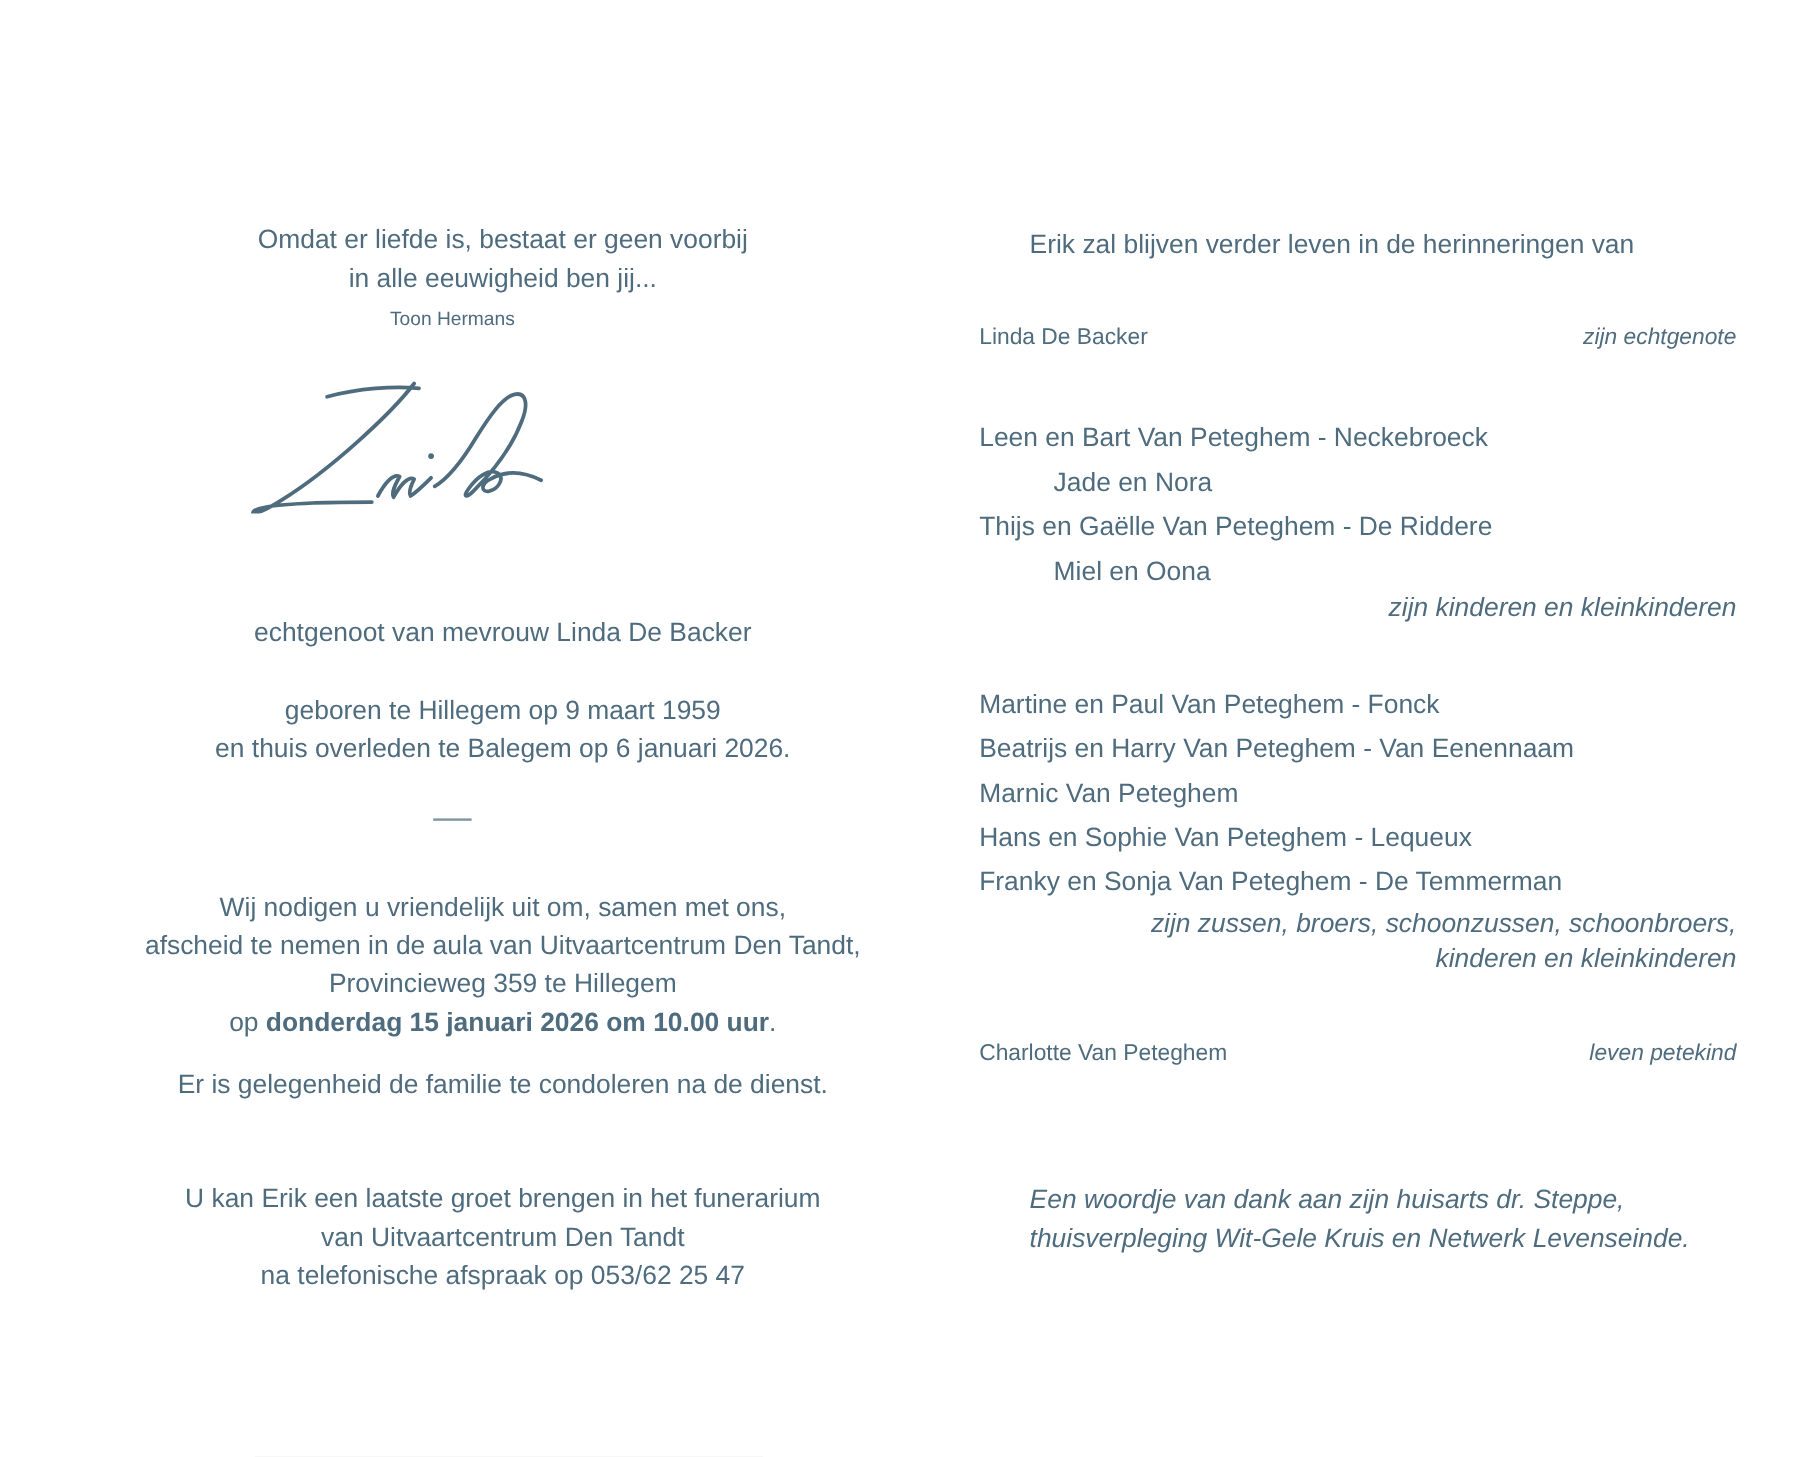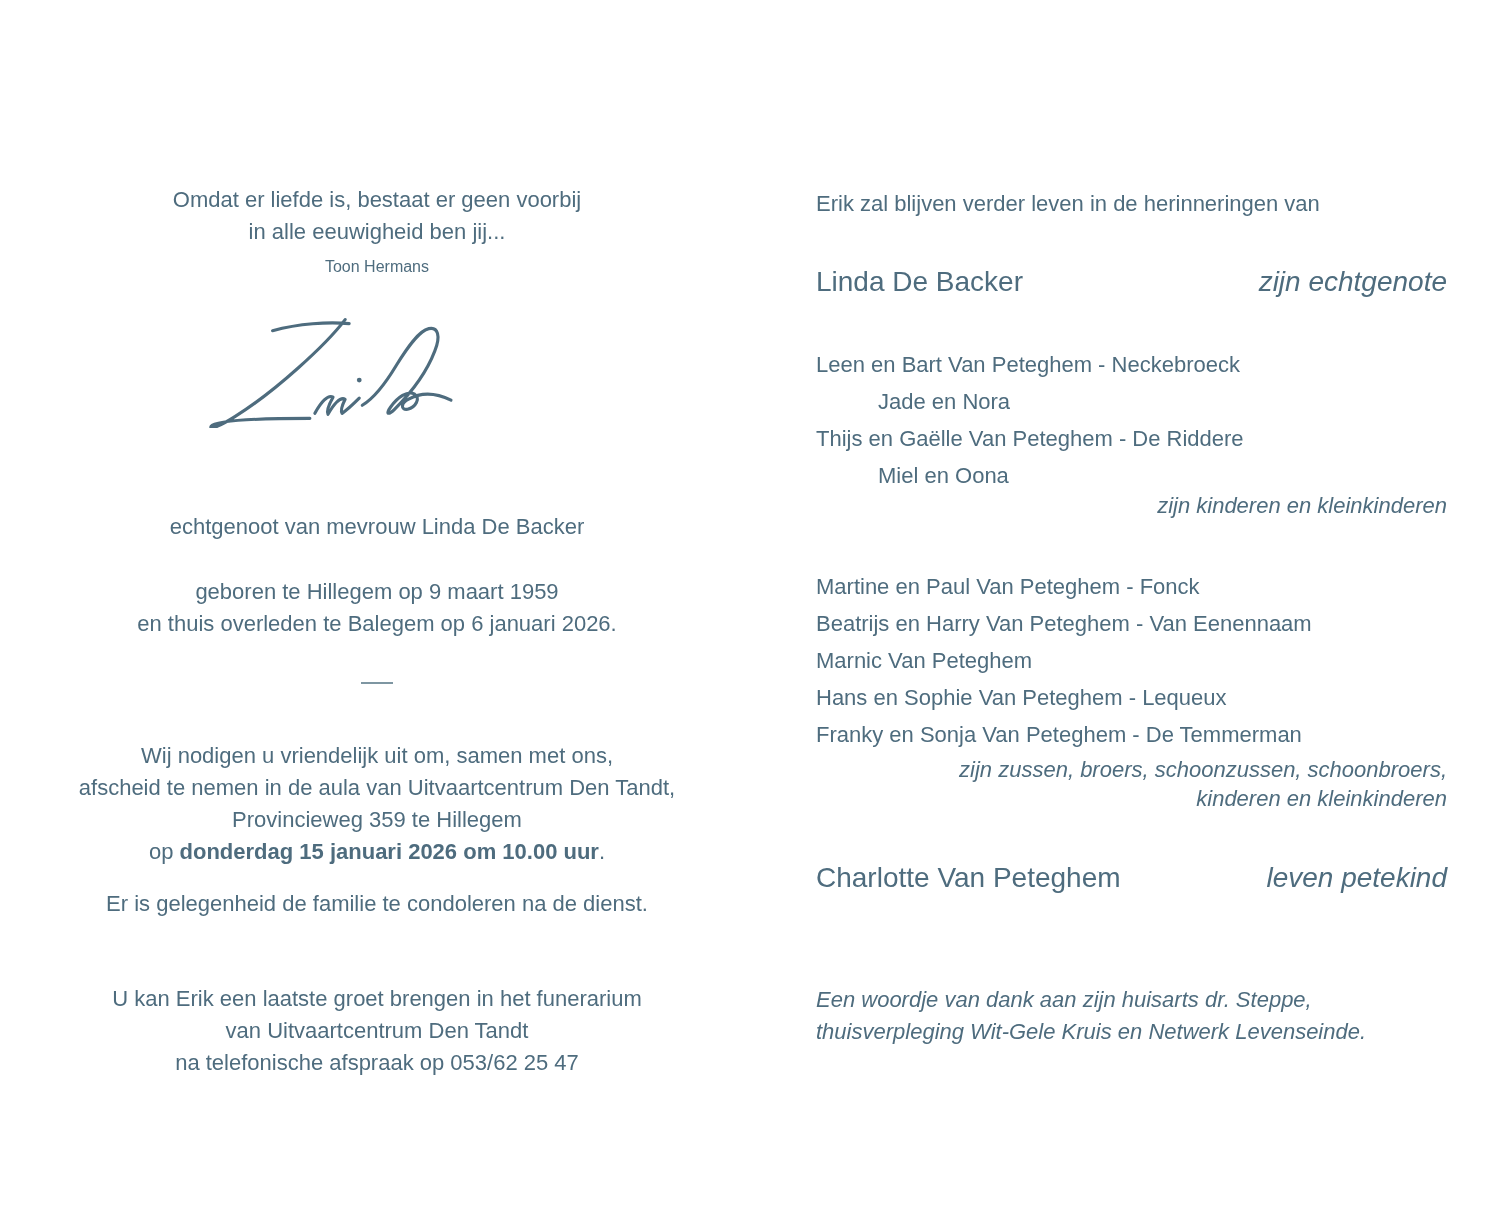--- a/index.html
+++ b/index.html
@@ -12,21 +12,21 @@
     position:relative;
     width:1509px;height:1214px;
     background:var(--bg);
     font-family:"Liberation Sans", sans-serif;
     color:var(--ink);
     overflow:hidden;
   }
   .abs{position:absolute;}
   .center{text-align:center;}
   .right{text-align:right;}
-  .body-text{font-size:22px;line-height:32px;}
+  .body-text{font-size:22px;line-height:32px;padding-left:42px;}
   .list-text{font-size:22px;line-height:37px;}
   .italic{font-style:italic;}
   .small{font-size:16px;line-height:22px;}
 
   
   .left-page{left:0;top:0;width:754px;height:1214px;}
   .quote{left:0;top:184px;width:754px;}
   .quote-author{left:0;top:256px;width:754px;}
   .signature{left:203px;top:316px;width:252px;height:112px;}
   .signature svg{display:block;width:100%;height:100%;}
@@ -36,21 +36,21 @@
   .life{left:0;top:576px;width:754px;}
   .divider{left:361px;top:682px;width:32px;height:2px;background:var(--divider);}
   .invitation{left:0;top:740px;width:754px;}
   .bold-seg{font-weight:700;}
   .condolence{left:0;top:888px;width:754px;}
   .visitation{left:0;top:983px;width:754px;}
 
   
   .right-page{left:816px;top:0;width:631px;height:1214px;}
   .intro{left:0;top:188px;width:631px;}
-  .row-split{display:flex;justify-content:space-between;align-items:baseline;width:631px;font-size:28px;line-height:28px;}
+  .row-split{display:flex;justify-content:space-between;align-items:baseline;width:631px;font-size:19px;line-height:28px;}
   .spouse-row{left:0;top:268px;}
   .children-rows{left:0;top:346px;width:631px;}
   .indent{padding-left:62px;}
   .children-relation{left:0;top:492px;width:631px;font-size:22px;line-height:28px;}
   .siblings-rows{left:0;top:568px;width:631px;}
   .siblings-relation{left:0;top:755px;width:631px;font-size:22px;line-height:29px;}
   .godchild-row{left:0;top:864px;}
   .thanks{left:0;top:984px;width:631px;font-style:italic;}
 </style>
 </head>

